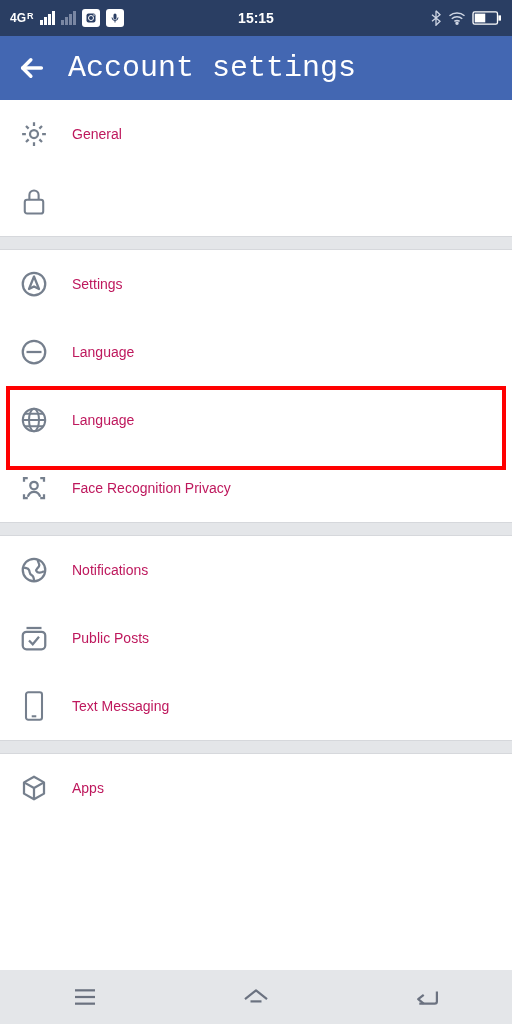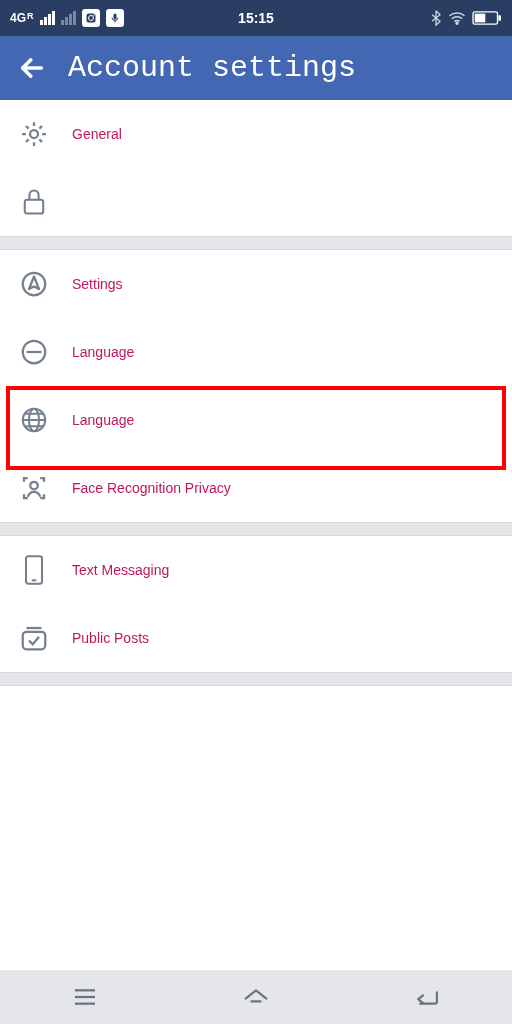--- a/index.html
+++ b/index.html
@@ -198,40 +198,60 @@
           </svg>
       </span>
       <span class="label">Face Recognition Privacy</span>
     </div>
   </div>
   <div class="section-gap"></div>
 
   <div class="list">
     <div class="row">
       <span class="icon">
+        <svg width="30" height="30" viewBox="0 0 24 24" fill="none" stroke="#757f8d" stroke-width="1.8">
+            <circle cx="12" cy="12" r="9"></circle>
+            <path d="M4 10c2 1 3 0 4 2s0 3 2 4 2 3 2 5M15 4c0 2 2 3 1 5s-3 2-2 4 4 1 6 0"></path>
+          </svg>
+      </span>
+      <span class="label">Notifications</span>
+    </div>
+    <div class="row">
+      <span class="icon">
+        <svg width="30" height="30" viewBox="0 0 24 24" fill="none" stroke="#757f8d" stroke-width="1.8">
+            <rect x="3" y="7" width="18" height="14" rx="3"></rect>
+            <path d="M6 4h12"></path>
+            <polyline points="8 14 11 17 16 11"></polyline>
+          </svg>
+      </span>
+      <span class="label">Public Posts</span>
+    </div>
+    <div class="row">
+      <span class="icon">
         <svg width="26" height="32" viewBox="0 0 20 28" fill="none" stroke="#757f8d" stroke-width="1.8">
             <rect x="3" y="2" width="14" height="24" rx="2"></rect>
             <line x1="8" y1="23" x2="12" y2="23"></line>
           </svg>
       </span>
       <span class="label">Text Messaging</span>
     </div>
-    <div class="row">
-      <span class="icon">
-        <svg width="30" height="30" viewBox="0 0 24 24" fill="none" stroke="#757f8d" stroke-width="1.8">
-            <rect x="3" y="7" width="18" height="14" rx="3"></rect>
-            <path d="M6 4h12"></path>
-            <polyline points="8 14 11 17 16 11"></polyline>
-          </svg>
-      </span>
-      <span class="label">Public Posts</span>
-    </div>
   </div>
   <div class="section-gap"></div>
 
+  <div class="list">
+    <div class="row">
+      <span class="icon">
+        <svg width="30" height="30" viewBox="0 0 24 24" fill="none" stroke="#757f8d" stroke-width="1.8" stroke-linejoin="round">
+            <path d="M12 3l8 4.5v9L12 21l-8-4.5v-9z"></path>
+            <path d="M4 7.5l8 4.5 8-4.5M12 12v9"></path>
+          </svg>
+      </span>
+      <span class="label">Apps</span>
+    </div>
+  </div>
 
   <div class="highlight-box" style="top:286px; height:84px;"></div>
 </div>
 
 <div class="nav-bar">
   <span class="navbtn">
     <svg width="28" height="20" viewBox="0 0 24 18" stroke="#6b7280" stroke-width="2">
         <line x1="3" y1="3" x2="21" y2="3"></line>
         <line x1="3" y1="9" x2="21" y2="9"></line>
         <line x1="3" y1="15" x2="21" y2="15"></line>

